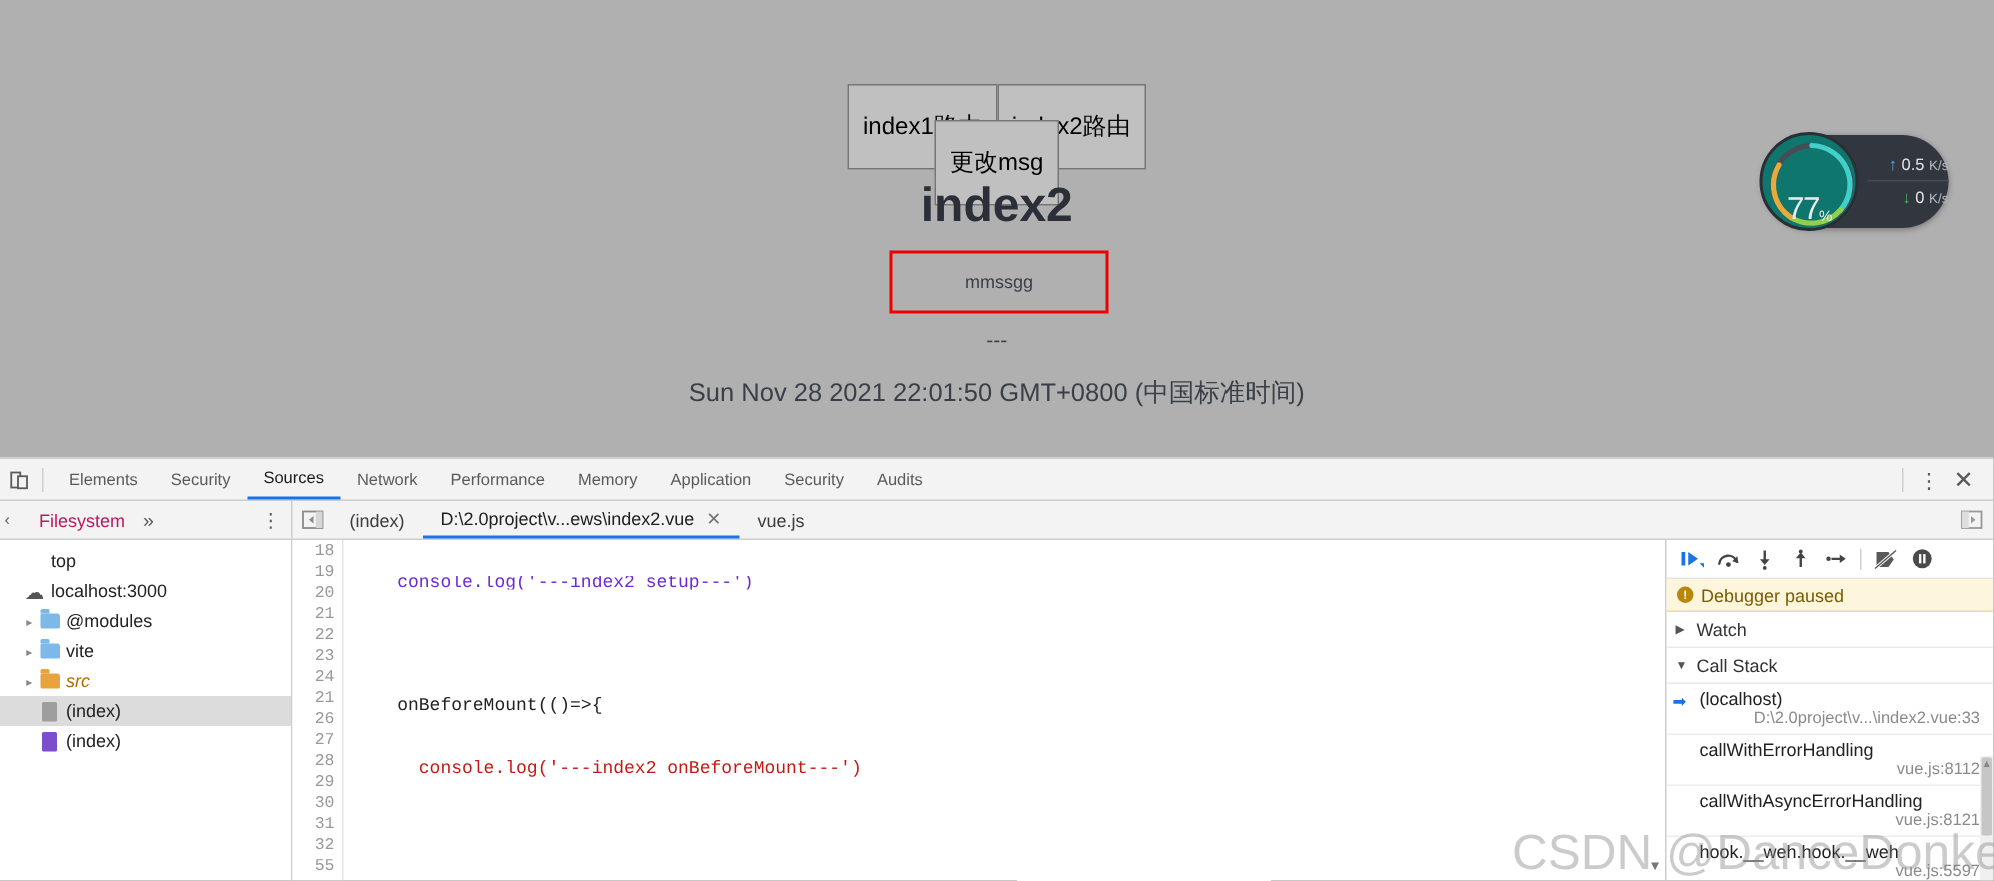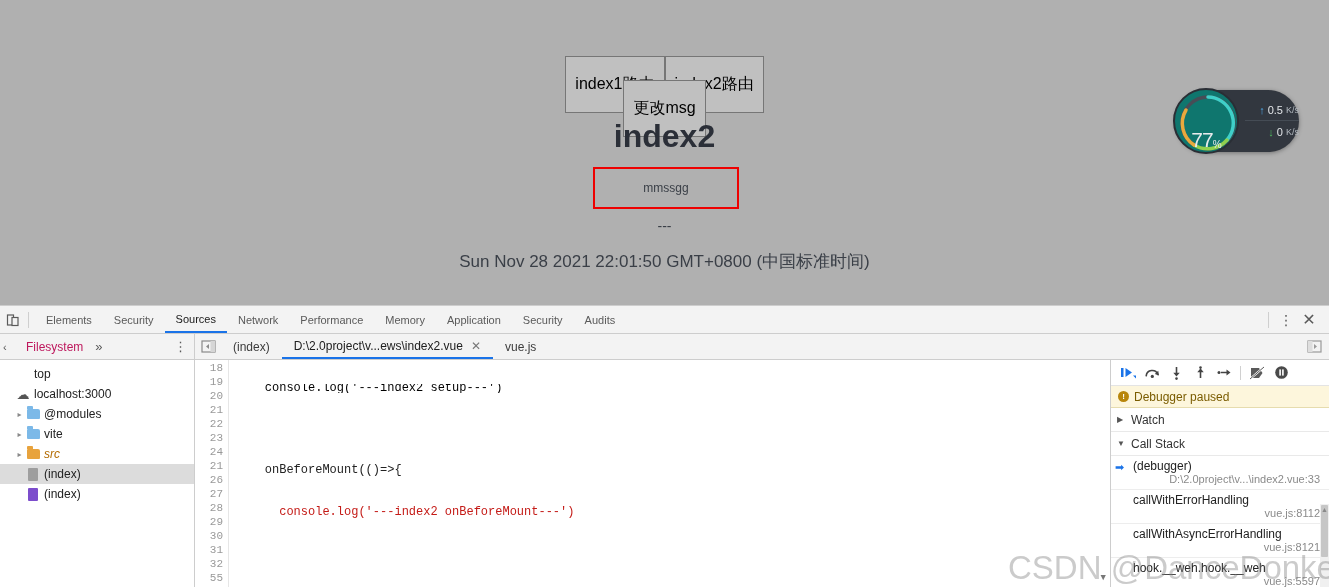--- a/index.html
+++ b/index.html
@@ -435,21 +435,21 @@
         <div>26</div>
         <div>27</div>
         <div>28</div>
         <div>29</div>
         <div>30</div>
         <div>31</div>
         <div>32</div>
         <div>55</div>
       </div>
       <div class="codearea">
-        <div class="ln" style="color:#000000;overflow:hidden;height:9px;line-height:9px;margin-top:-5px">    console.log('---index2 setup---')</div>
+        <div class="ln" style="color:#6d28d9;overflow:hidden;height:9px;line-height:9px;margin-top:-5px">    console.log('---index2 setup---')</div>
         <div class="ln"></div>
         <div class="ln">    onBeforeMount(()=&gt;{</div>
         <div class="ln str">      console.log('---index2 onBeforeMount---')</div>
         
         
         
         
         
         
         
@@ -525,21 +525,21 @@
         <span>Watch</span>
       </div>
       <div class="acc-row">
         <span class="caret">▼</span>
         <span>Call Stack</span>
       </div>
 
       <div style="position:relative;flex:1;overflow:hidden">
         <div class="stack-item current">
           <span class="arrow">➡</span>
-          <div class="nm">(debugger)</div>
+          <div class="nm">(localhost)</div>
           <div class="loc">D:\2.0project\v...\index2.vue:33</div>
         </div>
         <div class="stack-item">
           <div class="nm">callWithErrorHandling</div>
           <div class="loc">vue.js:8112</div>
         </div>
         <div class="stack-item">
           <div class="nm">callWithAsyncErrorHandling</div>
           <div class="loc">vue.js:8121</div>
         </div>

